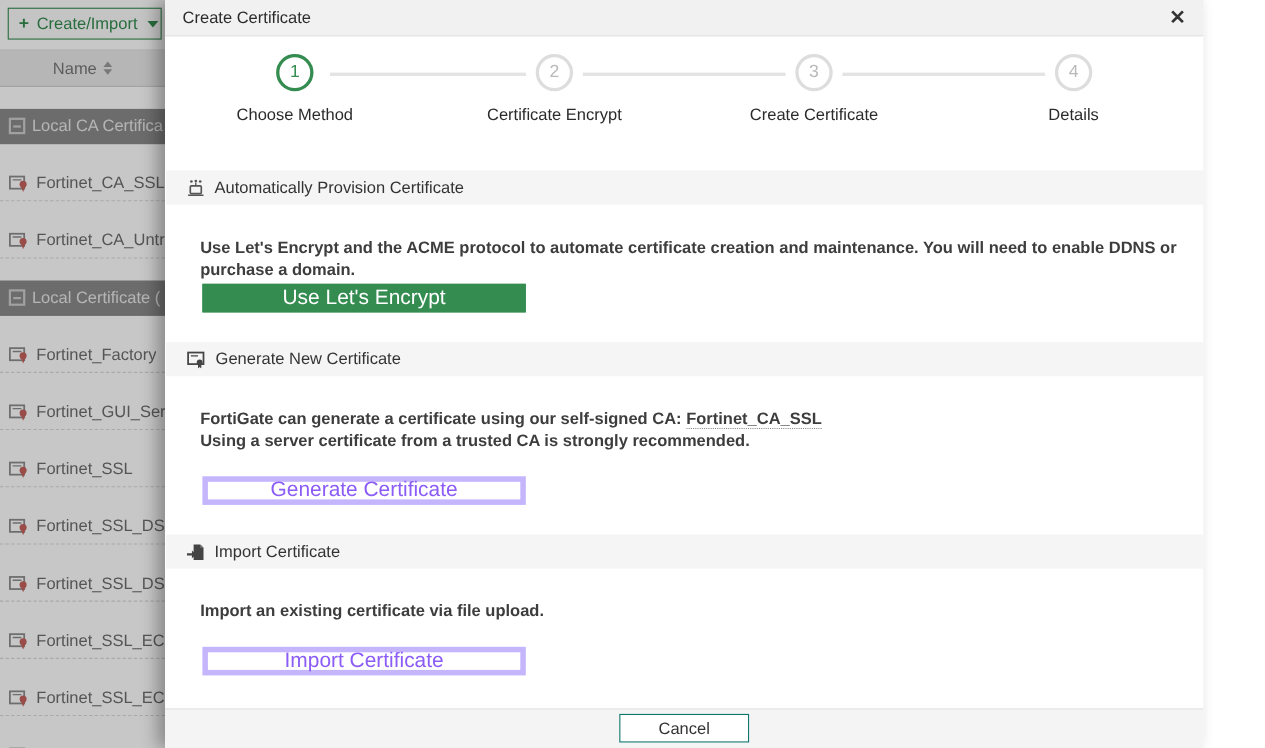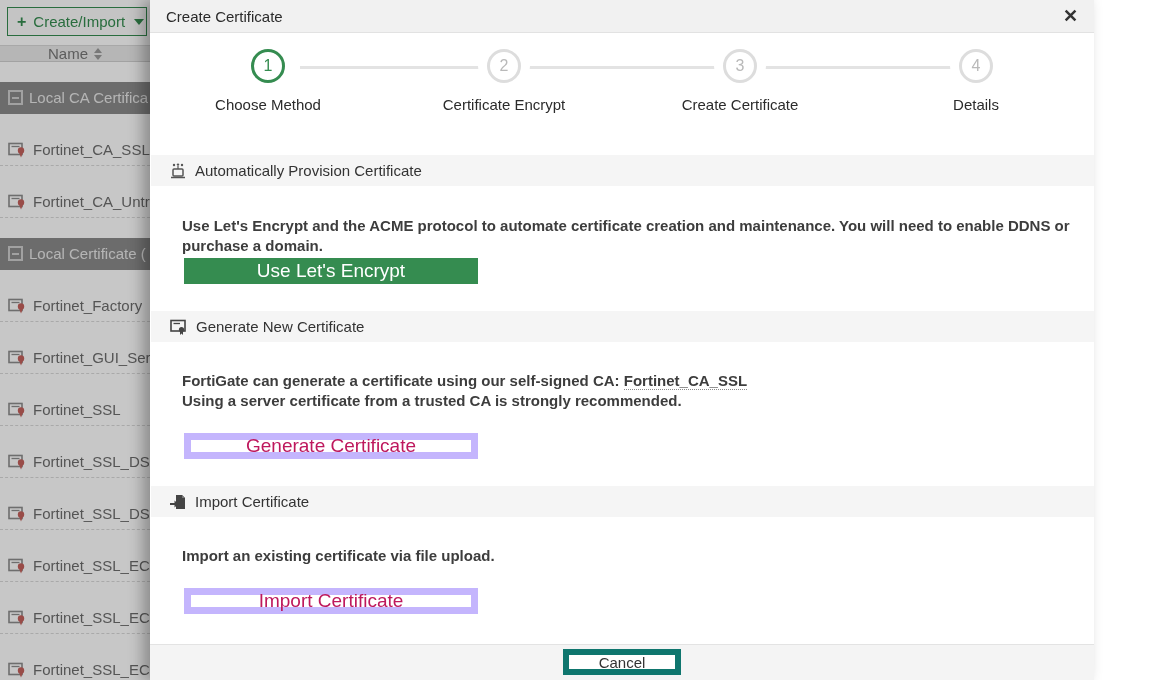--- a/index.html
+++ b/index.html
@@ -14,21 +14,21 @@
   .left-panel { position:absolute; left:0; top:0; width:150px; height:680px; background:#fff; }
   .lp-toolbar { height:46px; padding:7px 0 0 7px; border-bottom:1px solid #d8d8d8; background:#fff; }
   .create-import-btn {
     display:flex; align-items:center; gap:7px; height:29px; width:140px;
     border:1px solid var(--accent); background:#fbfbfb; color:var(--accent);
     font-size:15px; padding:0 9px; cursor:pointer; font-family:inherit;
   }
   .plus-ic { font-weight:bold; font-size:16px; line-height:1; }
   .caret-down { width:0; height:0; border-left:5px solid transparent; border-right:5px solid transparent; border-top:6px solid var(--accent); margin-left:2px; }
   .lp-colheader {
-    height:16px; background:#e9e9e9; display:flex; align-items:center; justify-content:center;
+    height:33px; background:#e9e9e9; display:flex; align-items:center; justify-content:center;
     gap:6px; color:#777; font-size:15px; border-bottom:1px solid #d0d0d0; cursor:pointer;
   }
   .sort-ic { display:inline-flex; flex-direction:column; align-items:center; }
   .sort-ic .tri-up { width:0;height:0;border-left:4px solid transparent;border-right:4px solid transparent;border-bottom:5px solid #9a9a9a; margin-bottom:2px; }
   .sort-ic .tri-down { width:0;height:0;border-left:4px solid transparent;border-right:4px solid transparent;border-top:5px solid #9a9a9a; }
   .lp-rows { }
   .lp-row {
     height:32px; display:flex; align-items:center; gap:6px; padding-left:8px;
     border-bottom:1px dashed #d9d9d9; background:#fff; cursor:pointer;margin-top:20px;
   }
@@ -88,31 +88,31 @@
   .desc-provision { top:216px; }
   .desc-generate  { top:371px; }
   .desc-import    { top:546px; }
   .ca-link { color:#3d3d3d; text-decoration:none; border-bottom:1px dotted #8a8a8a; cursor:pointer; }
 
   .wiz-btn {
     position:absolute; left:34px; width:294px; height:26px; font-size:19px; font-family:Liberation Sans, sans-serif;
     display:flex; align-items:center; justify-content:center; cursor:pointer;
   }
   .btn-green { top:258px; background:var(--accent); border:1px solid var(--accent); color:#fff; }
-  .btn-white { background:#fff; border:7px solid #c4b5fd; color:#be185d; }
+  .btn-white { background:#fff; border:5px solid #c4b5fd; color:#8b5cf6; }
   .btn-generate { top:433px; }
   .btn-import  { top:588px; }
 
   .modal-footer {
     position:absolute; left:0; right:0; bottom:0; height:36px; background:#f4f4f4;
     border-top:1px solid #e3e3e3;
   }
   .cancel-btn {
     position:absolute; left:50%; transform:translateX(-50%); top:4px; width:118px; height:26px;
-    background:#fff; border:6px solid #0f766e; color:#333; font-size:15px; font-family:inherit;
+    background:#fff; border:1px solid #0f766e; color:#333; font-size:15px; font-family:inherit;
     display:flex; align-items:center; justify-content:center; cursor:pointer;
   }
 </style>
 </head>
 <body>
 
 <div class="left-panel">
   <div class="lp-toolbar">
     <button class="create-import-btn">
       <span class="plus-ic">+</span>

